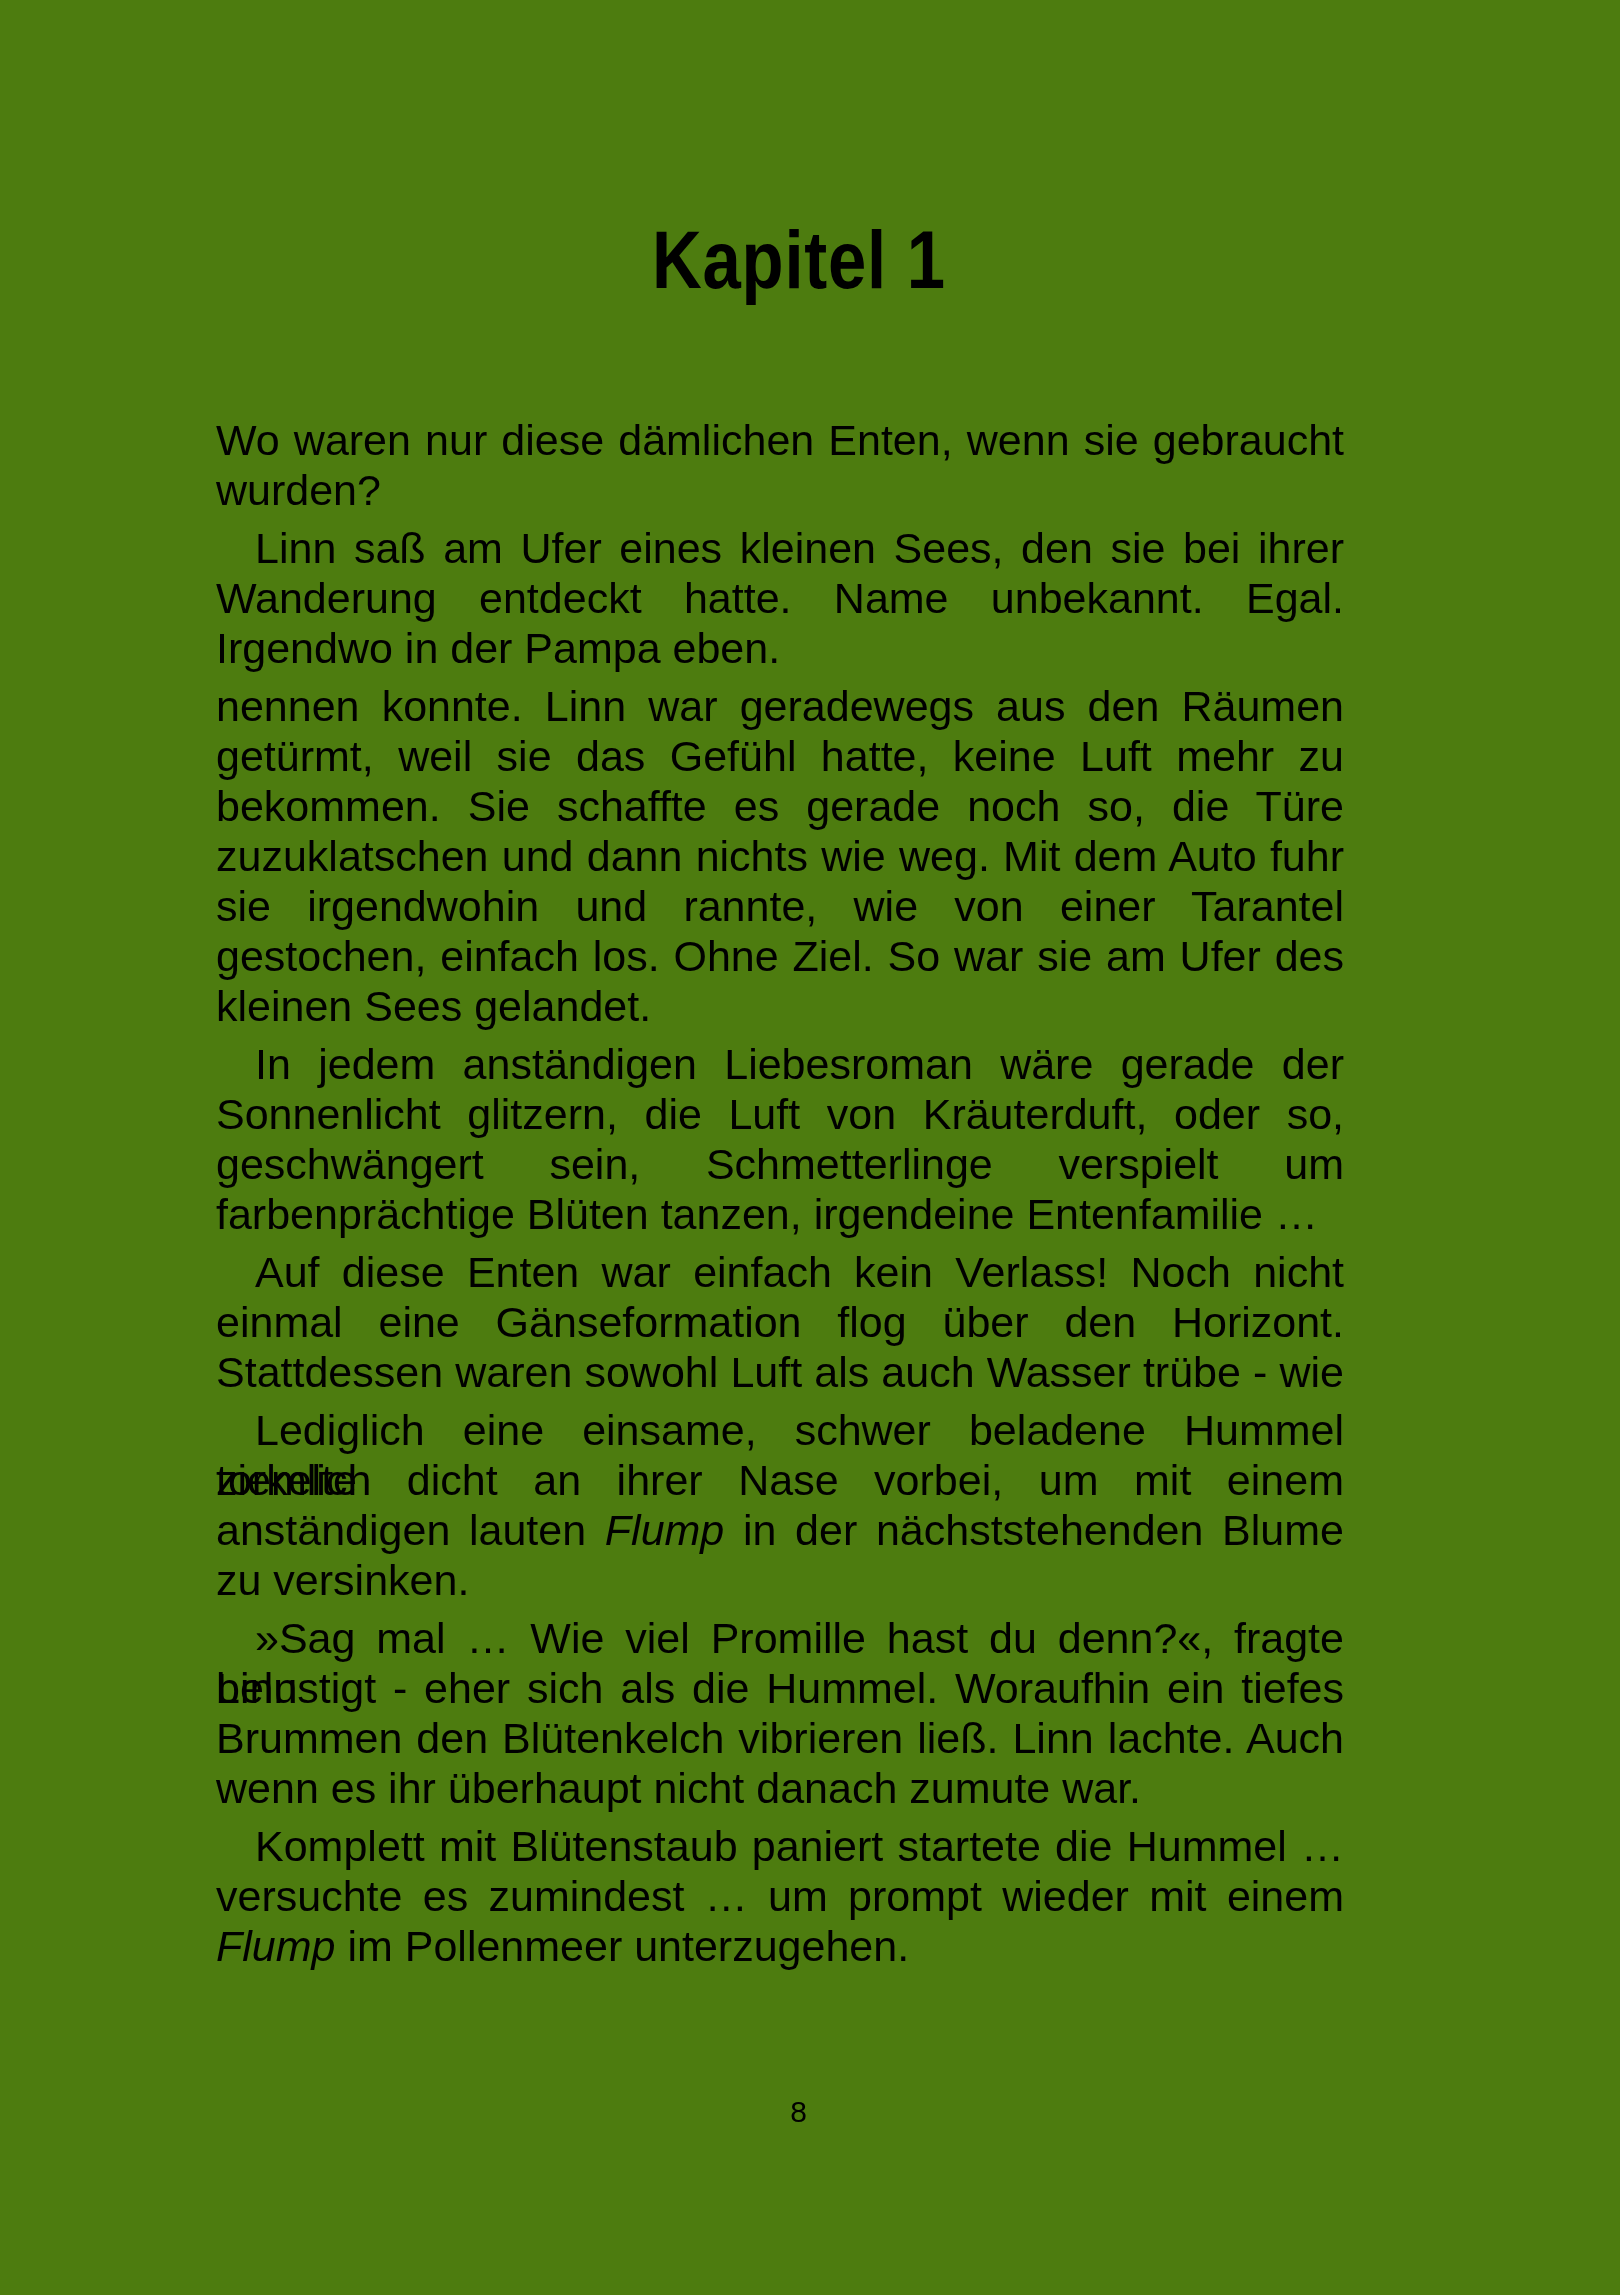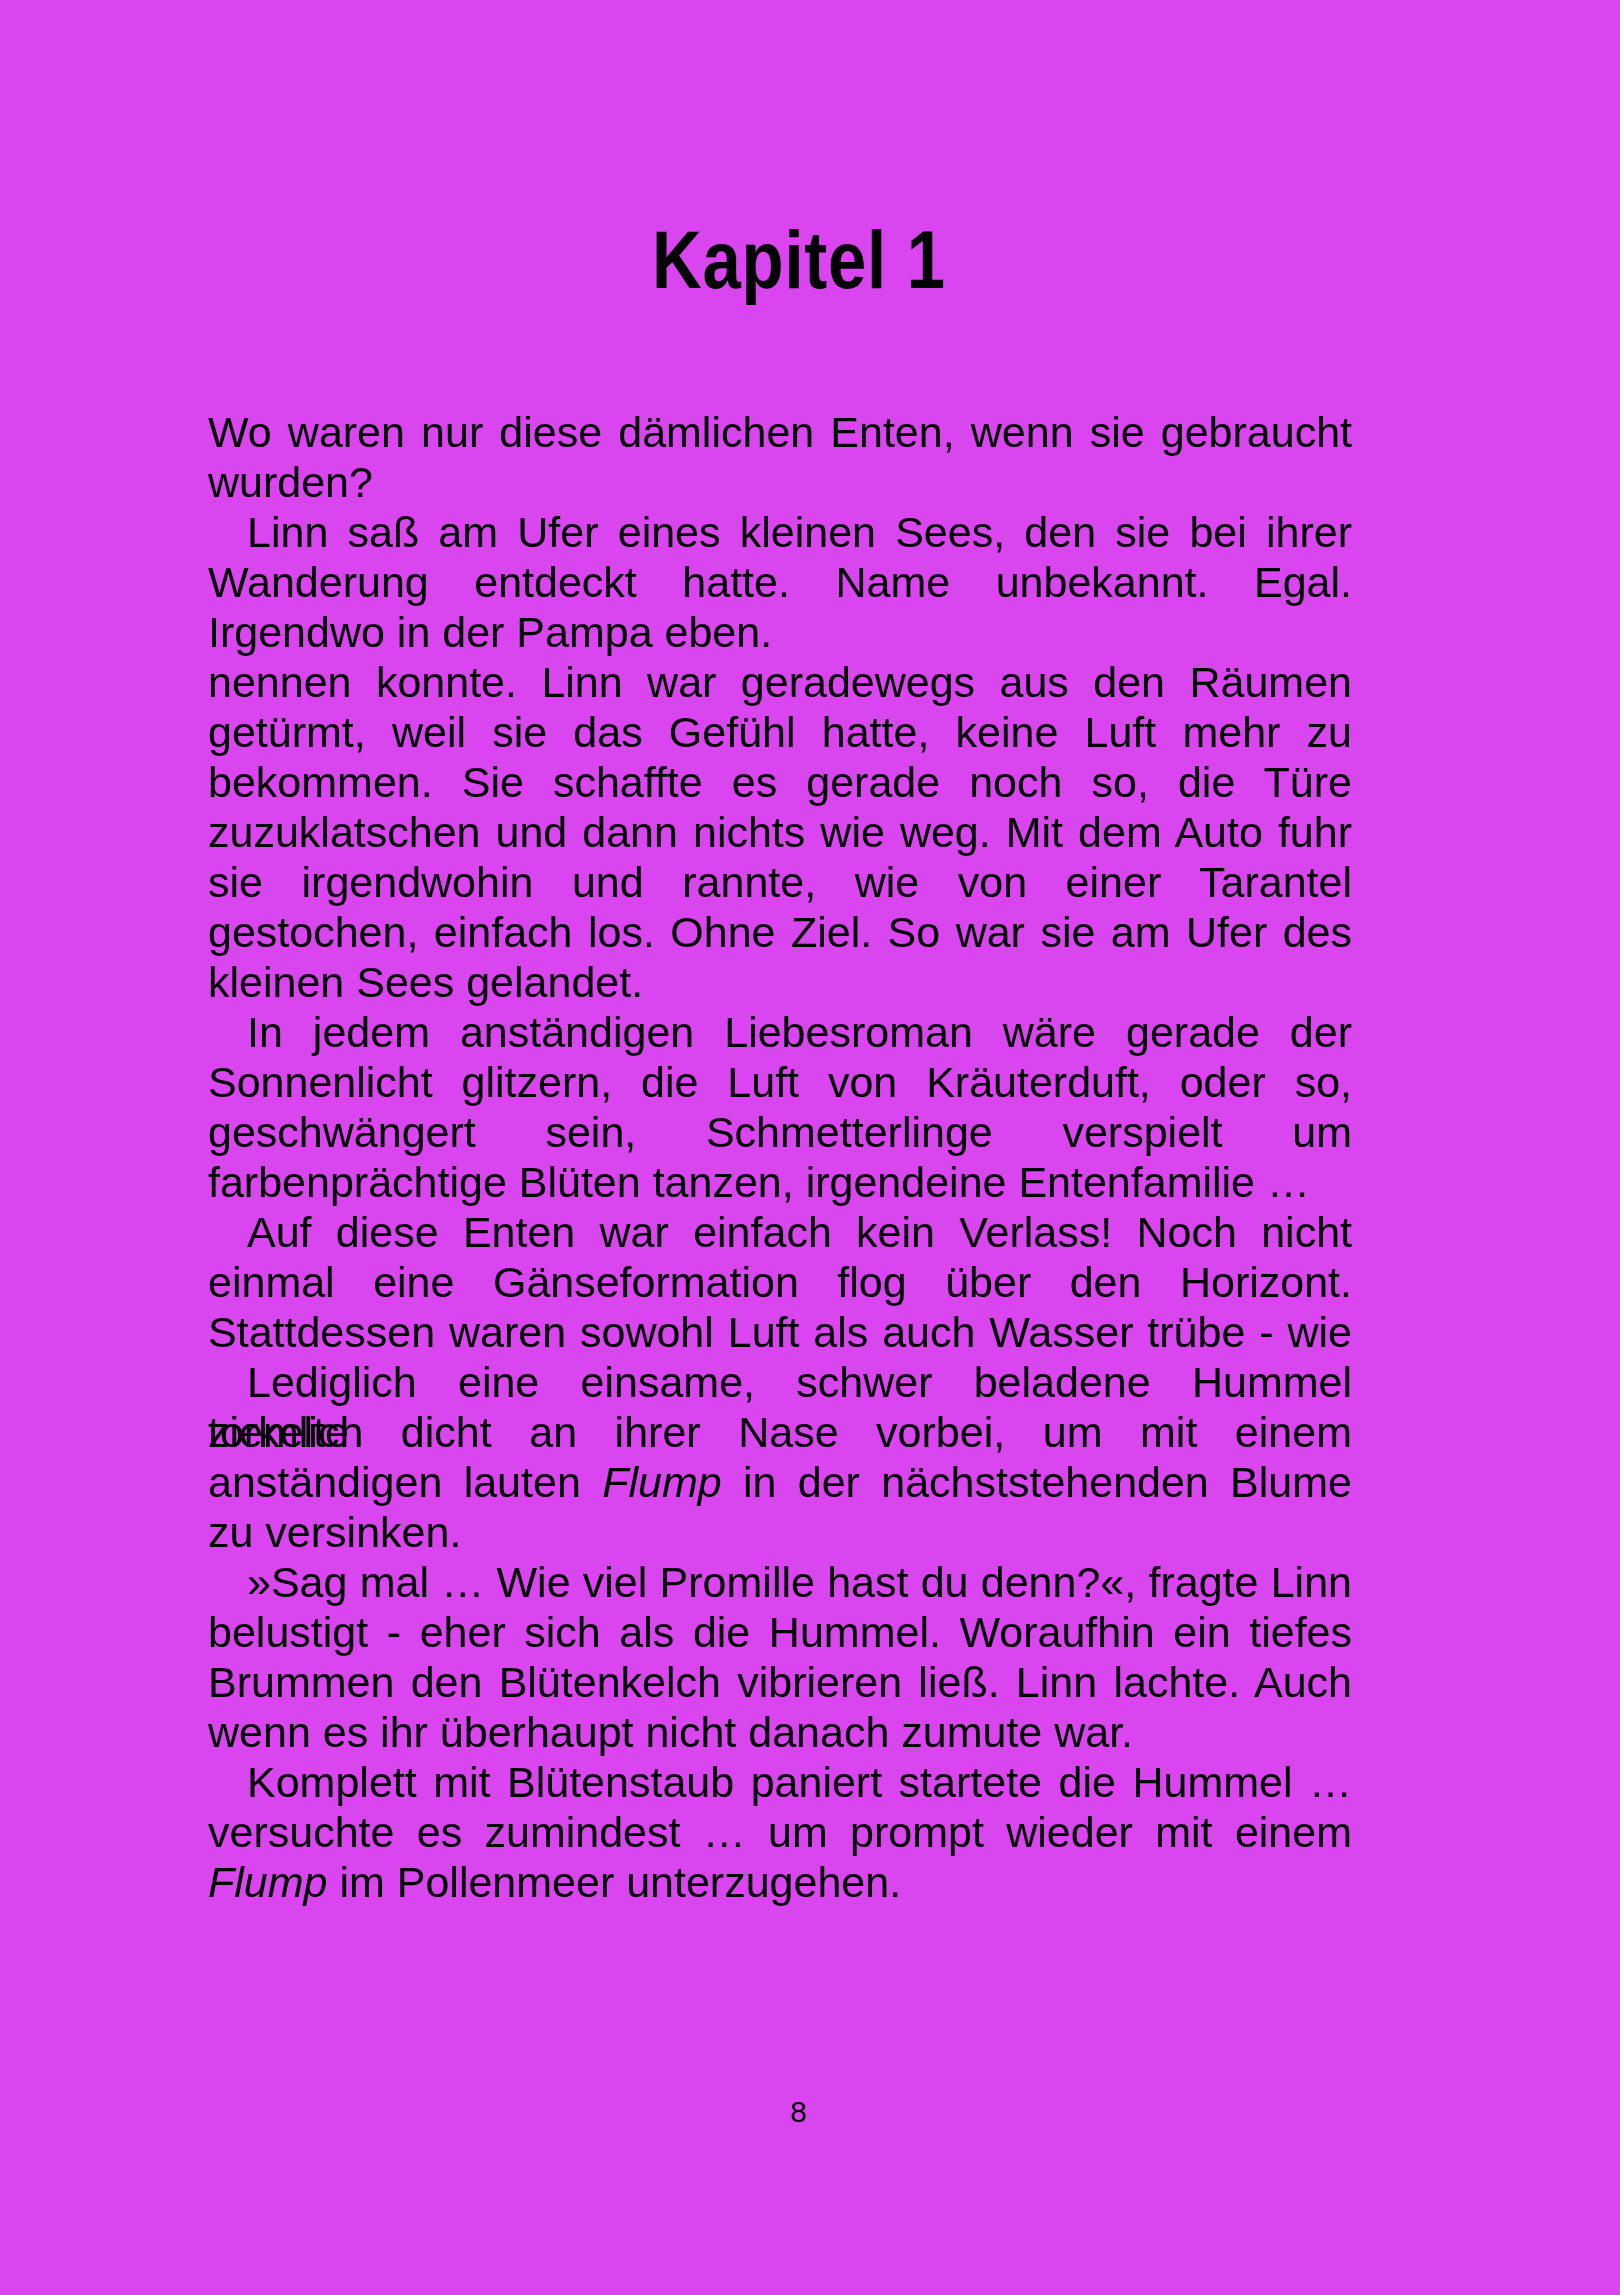--- a/index.html
+++ b/index.html
@@ -31,21 +31,21 @@
     letter-spacing: 0.9px;
   }
   .text-block {
     position: absolute;
     left: 208px;
     top: 407px;
     width: 1144px;
     font-size: 43px;
     line-height: 50px;
   }
-  .para { margin: 0; }
+  .para { margin: 8px; }
   .line {
     height: 50px;
     text-align: justify;
     text-align-last: justify;
     overflow: visible;
   }
   .line.last { text-align-last: left; }
   .line.indent { text-indent: 39px; }
   .line em { font-style: italic; }
   .page-number {
@@ -54,21 +54,21 @@
     top: 2097px;
     width: 1181px;
     text-align: center;
     font-size: 30px;
     line-height: 30px;
   }
 </style>
 </head>
 <body>
 
-<div class="page" style="background: #d946ef; color: rgb(0, 0, 0);">
+<div class="page" style="background: #4d7c0f; color: rgb(0, 0, 0);">
   <h1 class="chapter-title"><span class="title-inner">Kapitel 1</span></h1>
 
   <div class="text-block">
       <div class="para">
         <div class="line"><span>Wo waren nur diese dämlichen Enten, wenn sie gebraucht</span></div>
         <div class="line last"><span>wurden?</span></div>
       </div>
       <div class="para">
         <div class="line indent"><span>Linn saß am Ufer eines kleinen Sees, den sie bei ihrer</span></div>
         <div class="line"><span>Wanderung entdeckt hatte. Name unbekannt. Egal.</span></div>

